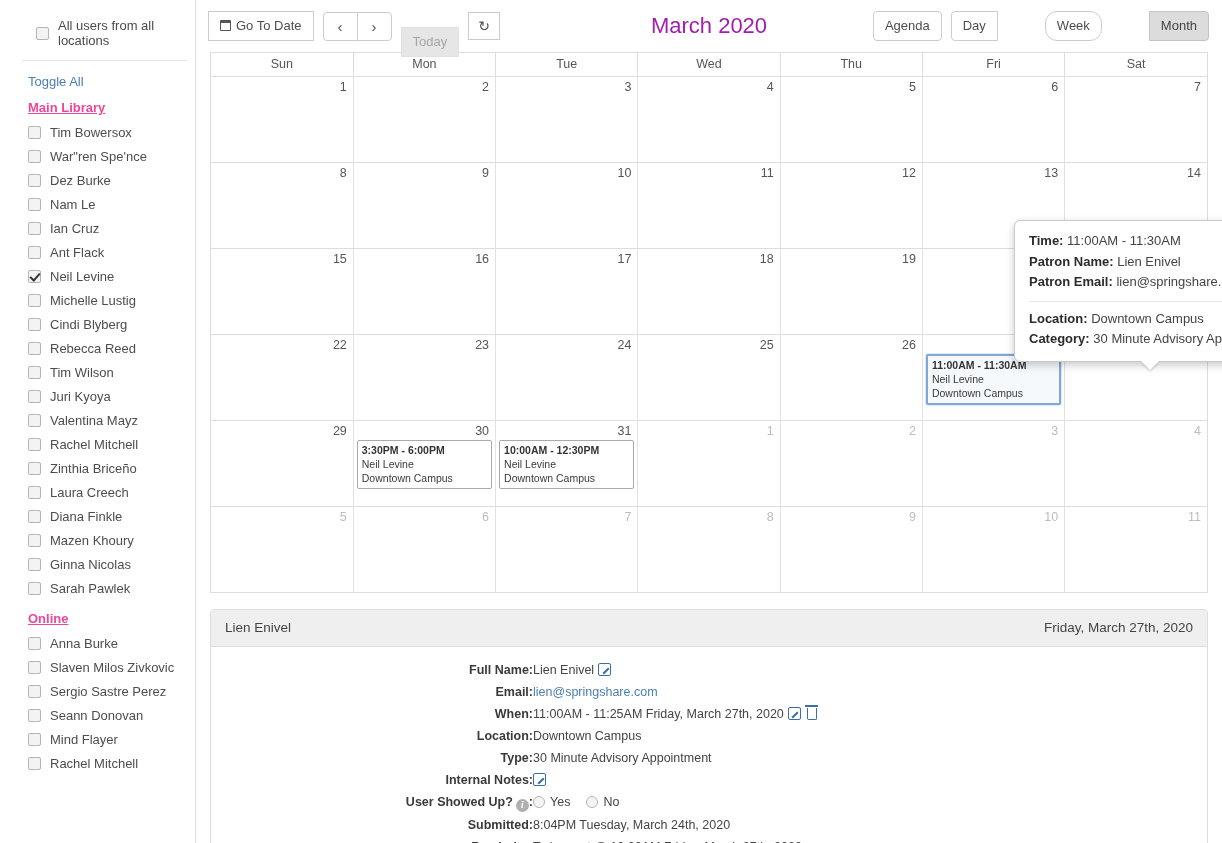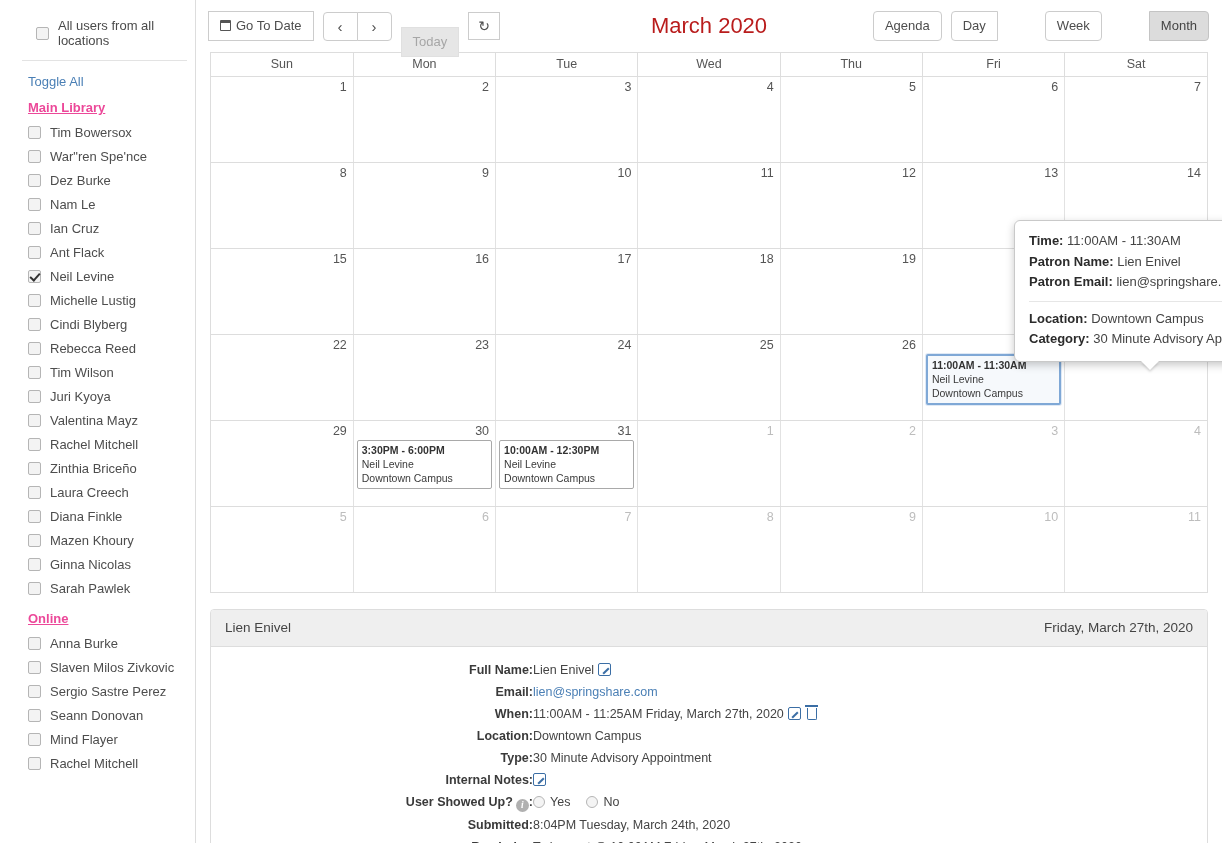--- a/index.html
+++ b/index.html
@@ -109,31 +109,31 @@
     color: #a6a6a6;
     cursor: default;
     margin-top: 32px;
   }
   .btn.active {
     background: #dcdcdc;
     color: #444;
     border-color: #c4c4c4;
   }
   .btn-group { display: flex; margin-left: 9px; }
-  .btn-group .btn { border-radius: 4px; margin-left: -1px; }
+  .btn-group .btn { border-radius: 12px; margin-left: -1px; }
   .btn-group .btn:first-child { border-radius: 4px 0 0 4px; margin-left: 0; }
   .btn-group .btn:last-child { border-radius: 0 4px 4px 0; }
   .nav-btn { padding: 5px 14px; font-size: 15px; line-height: 17px; }
   .refresh-btn { padding: 5px 9px; font-size: 14px; }
   .cal-title {
     position: absolute;
     left: 0; right: 0;
     text-align: center;
     font-size: 22px;
-    color: #b91c1c;
+    color: #a21caf;
     font-weight: normal;
     pointer-events: none;
   }
   .right-group {
     position: absolute;
     right: 13px;
     top: 11px;
     display: flex;
     align-items: flex-start;
     margin-left: 33px;

